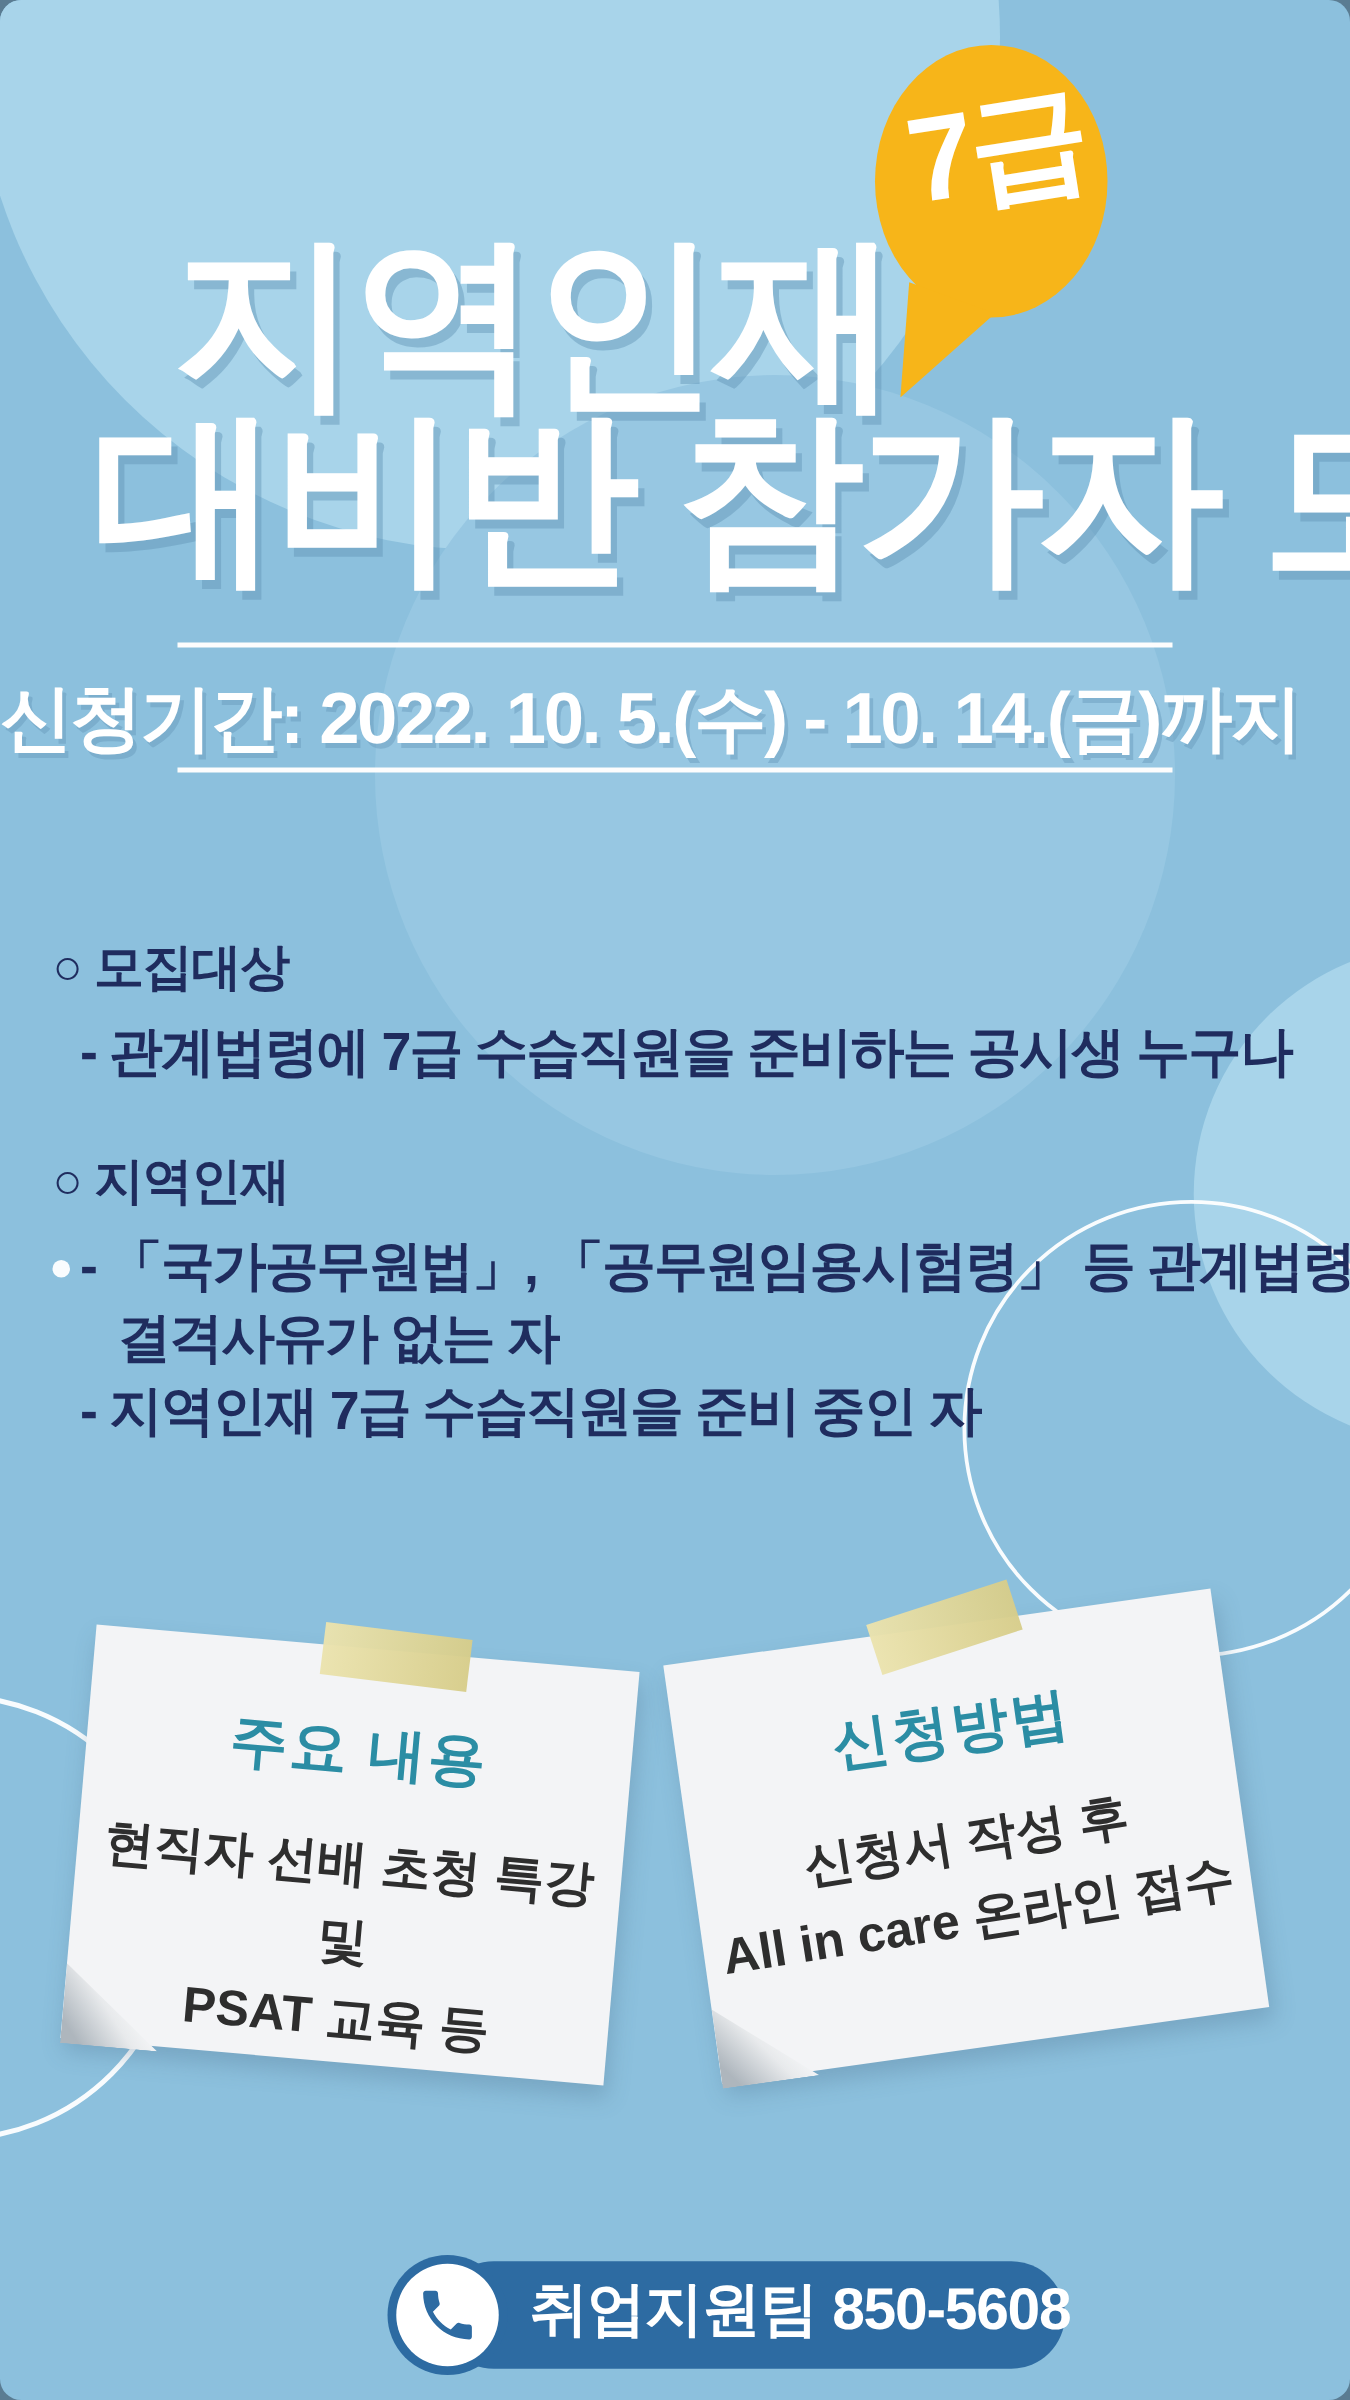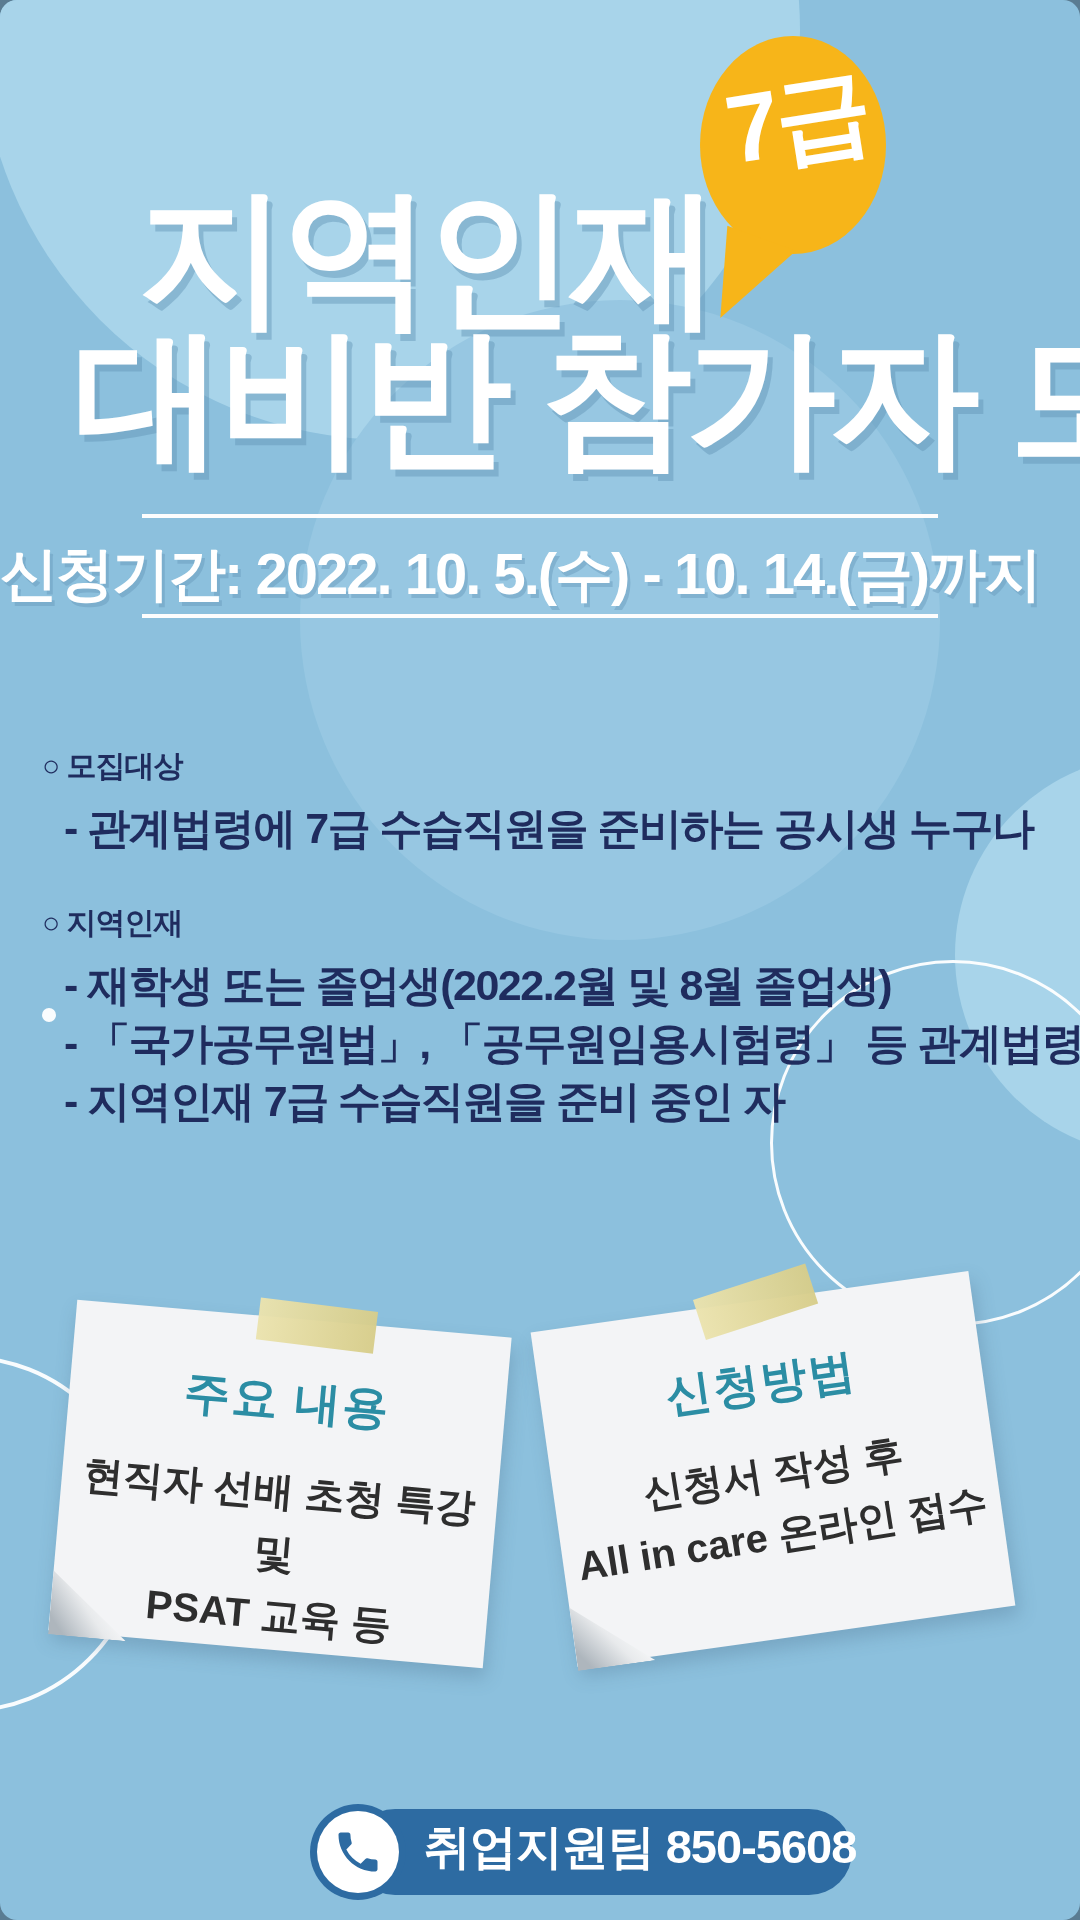--- a/index.html
+++ b/index.html
@@ -40,21 +40,21 @@
   .rule{position:absolute;left:142px;width:796px;height:4px;background:#fdfdfd;}
   .rule1{top:514px;}
   .rule2{top:614px;}
   .period{
     position:absolute;left:0;top:536px;width:908px;text-align:center;
     color:#fff;font-weight:bold;font-size:58px;letter-spacing:-2px;
     text-shadow:3px 4px 0 rgba(98,148,182,.4);white-space:nowrap;
   }
   
   .content{position:absolute;left:42px;top:746px;width:1010px;color:#1f2c5e;}
-  .sec-heading{font-size:30px;font-weight:bold;letter-spacing:-1px;margin-bottom:12px;}
+  .sec-heading{font-size:40px;font-weight:bold;letter-spacing:-1px;margin-bottom:12px;}
   .sec-item{font-size:43px;font-weight:bold;letter-spacing:-1.5px;line-height:58px;padding-left:22px;white-space:nowrap;}
   .sec-item.cont{padding-left:52px;}
   .sec-gap{height:46px;}
   
   .note{
     position:absolute;background:#f3f4f6;
     box-shadow:3px 10px 18px rgba(70,100,130,.28);
   }
   .note-left{left:62px;top:1318px;width:436px;height:332px;transform:rotate(5deg);}
   .note-right{left:552px;top:1300px;width:442px;height:338px;transform:rotate(-8deg);}
@@ -119,22 +119,22 @@
 
   <div class="rule rule1"></div>
   <div class="period">신청기간: 2022. 10. 5.(수) - 10. 14.(금)까지</div>
   <div class="rule rule2"></div>
 
   <div class="content">
     <div class="sec-heading">○ 모집대상</div>
     <div class="sec-item">- 관계법령에 7급 수습직원을 준비하는 공시생 누구나</div>
     <div class="sec-gap"></div>
     <div class="sec-heading">○ 지역인재</div>
-    <div class="sec-item">- 재학생 또는 졸업생(2022.2월 및 8월 졸업생)</div>
     <div class="sec-item">- 「국가공무원법」, 「공무원임용시험령」 등 관계법령에 의하여</div>
+    <div class="sec-item cont">결격사유가 없는 자</div>
     <div class="sec-item">-  지역인재 7급 수습직원을 준비 중인 자</div>
   </div>
 
   <div class="note note-left">
     <div class="tape tape-left"></div>
     <div class="note-title">주요 내용</div>
     <div class="note-body">
       <div>현직자 선배 초청 특강 및</div>
       <div>PSAT 교육 등</div>
     </div>

